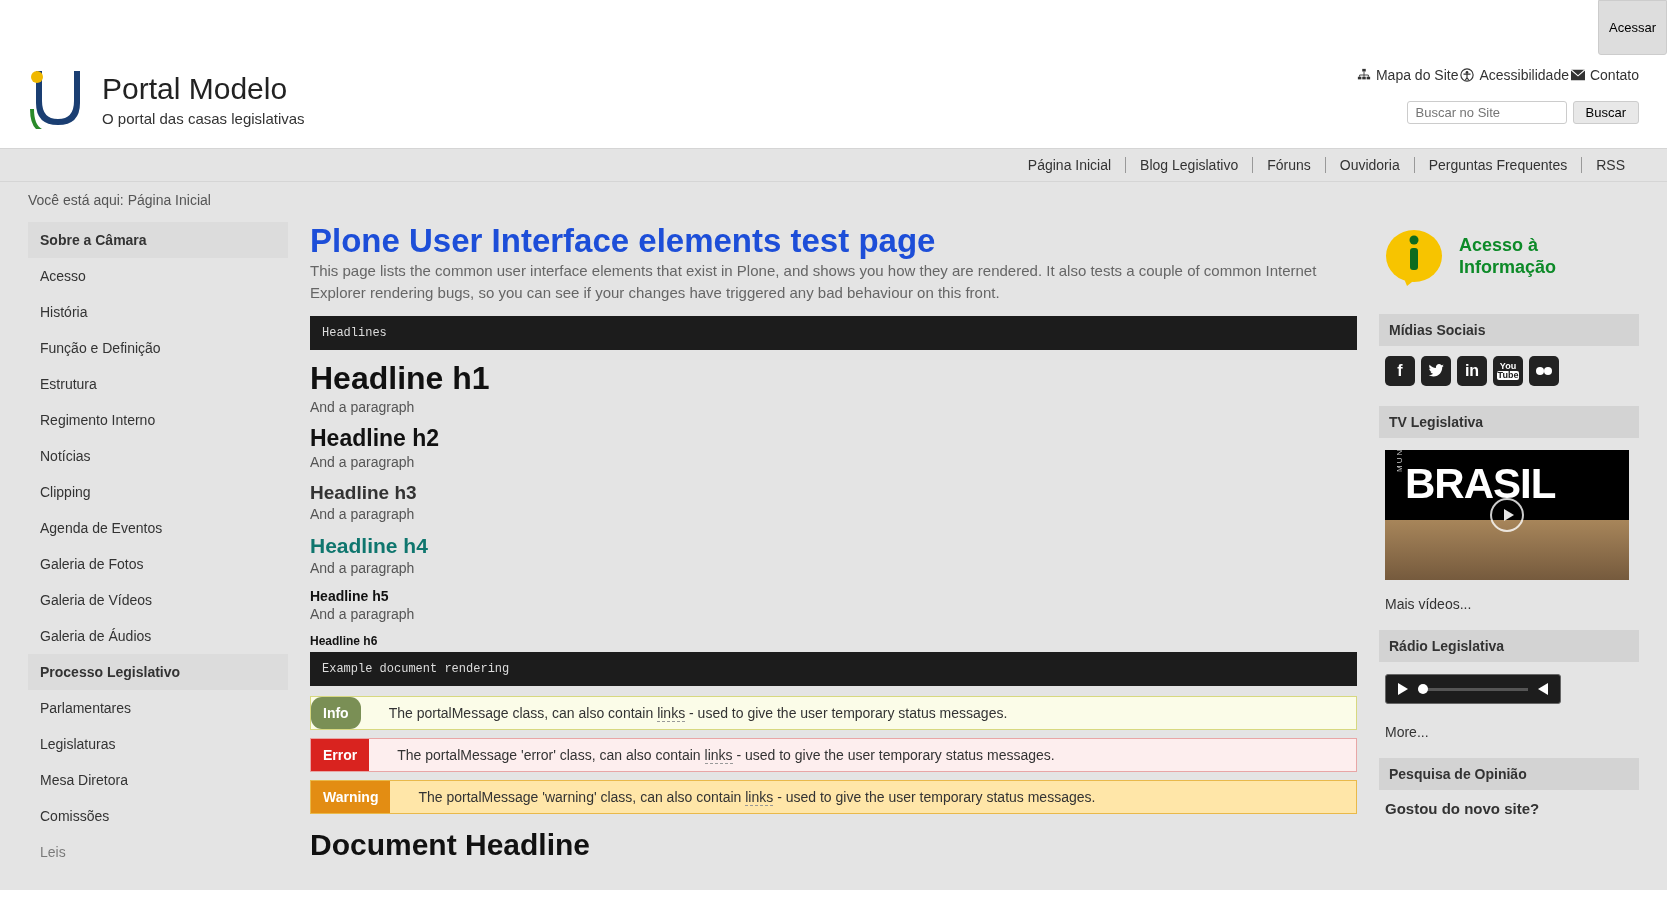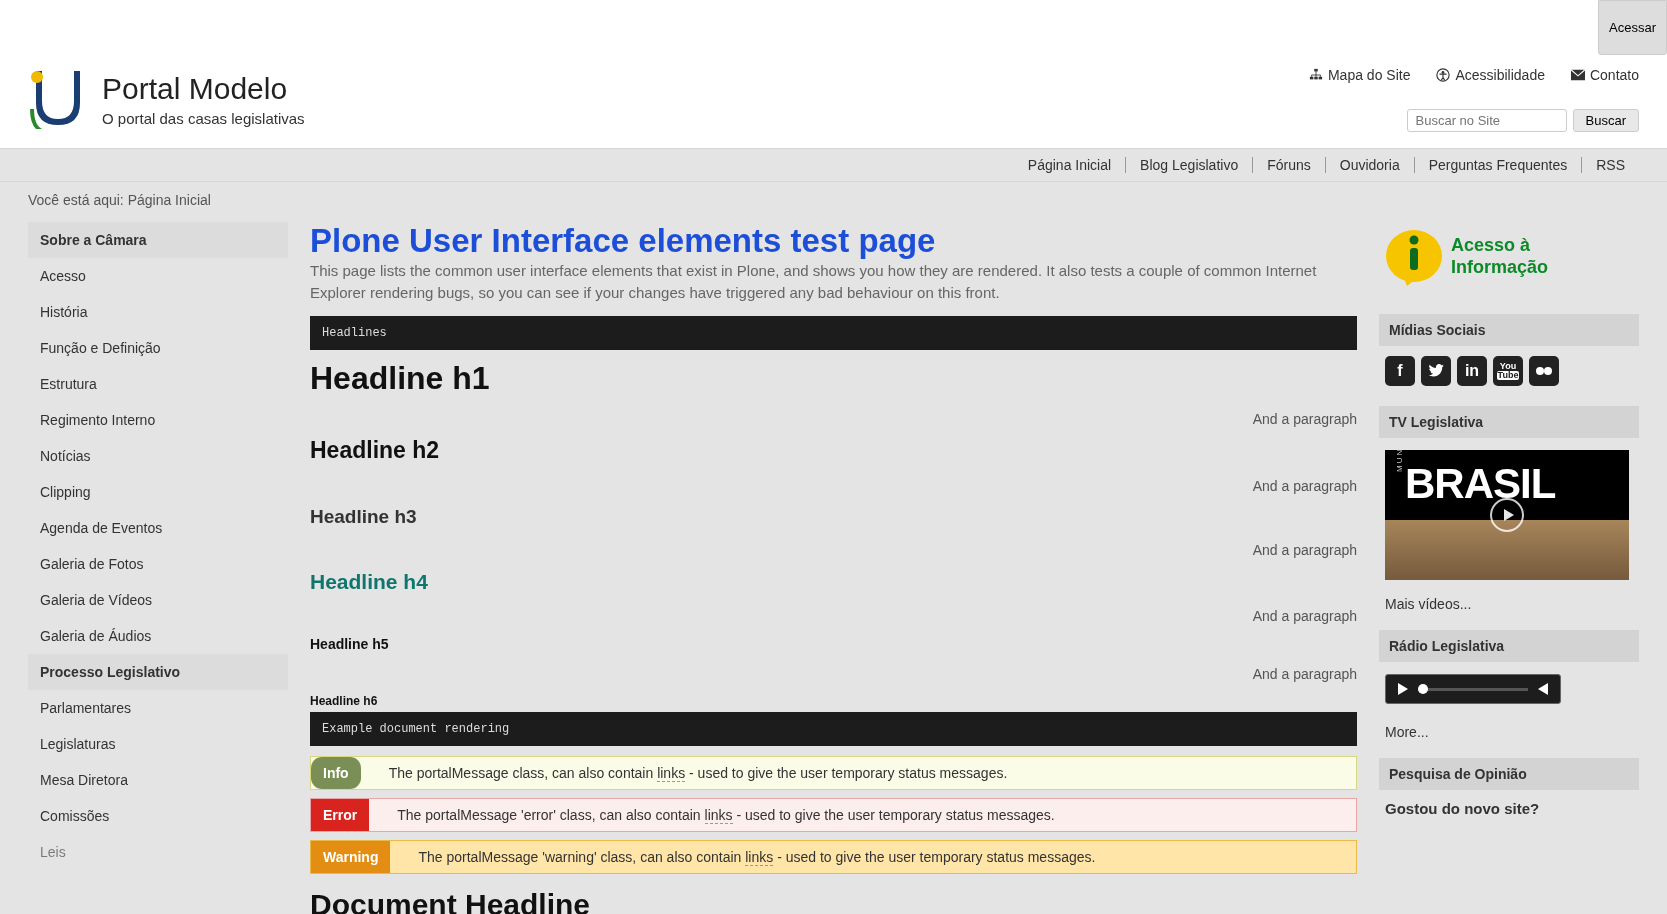--- a/index.html
+++ b/index.html
@@ -36,21 +36,21 @@
     font-weight: 500;
     color: #222;
     font-family: "Segoe UI", sans-serif;
   }
   .brand-sub {
     font-size: 15px;
     color: #333;
     margin-top: 4px;
   }
   .header-right { text-align: right; }
-  .meta-links { display: flex; gap: 26px; justify-content: center; font-size: 14px; margin-bottom: 26px; }
+  .meta-links { display: flex; gap: 2px; justify-content: center; font-size: 14px; margin-bottom: 18px; }
   .meta-links a { display: flex; align-items: center; gap: 5px; }
   .search-row { display: flex; gap: 6px; justify-content: flex-end; }
   .search-input {
     border: 1px solid #ccc;
     padding: 3px 8px;
     width: 160px;
     font-size: 13px;
     color: #777;
     border-radius: 3px;
   }
@@ -131,21 +131,21 @@
     font-size: 12px;
     padding: 10px 12px;
     margin: 4px 0 10px 0;
   }
   .h1 { font-family: Arial, sans-serif; font-size: 32px; font-weight: 700; color: #111; margin-top: 4px; }
   .h2 { font-family: Arial, sans-serif; font-size: 23px; font-weight: 700; color: #111; margin-top: 10px; }
   .h3 { font-family: Arial, sans-serif; font-size: 19px; font-weight: 700; color: #333; margin-top: 12px; }
   .h4 { font-family: Arial, sans-serif; font-size: 21px; font-weight: 700; color: #0f766e; margin-top: 12px; }
   .h5 { font-family: Arial, sans-serif; font-size: 14px; font-weight: 700; color: #111; margin-top: 12px; }
   .h6 { font-family: Arial, sans-serif; font-size: 12px; font-weight: 700; color: #111; margin-top: 12px; }
-  .para { color: #555; font-size: 14px; margin-top: 14px; text-align: right; }
+  .para { color: #555; font-size: 14px; margin-top: 2px; }
 
   .portal-msg {
     display: flex;
     margin: 8px 0;
     font-size: 14px;
     border: 1px solid;
   }
   .portal-msg .badge {
     color: #fff;
     padding: 8px 12px;
@@ -172,21 +172,21 @@
     font-size: 30px;
     font-weight: 700;
     color: #111;
     margin-top: 14px;
   }
 
   
   .acesso-info {
     display: flex;
     align-items: center;
-    gap: 6px;
+    gap: 14px;
     padding: 4px 4px 16px 4px;
   }
   .acesso-icon { width: 62px; height: 62px; }
   .acesso-text { color: #0d8a28; font-weight: 700; font-size: 18px; line-height: 1.2; }
   .box-title {
     background: #d3d3d3;
     padding: 8px 10px;
     font-weight: 600;
     font-size: 14px;
     margin-top: 10px;

